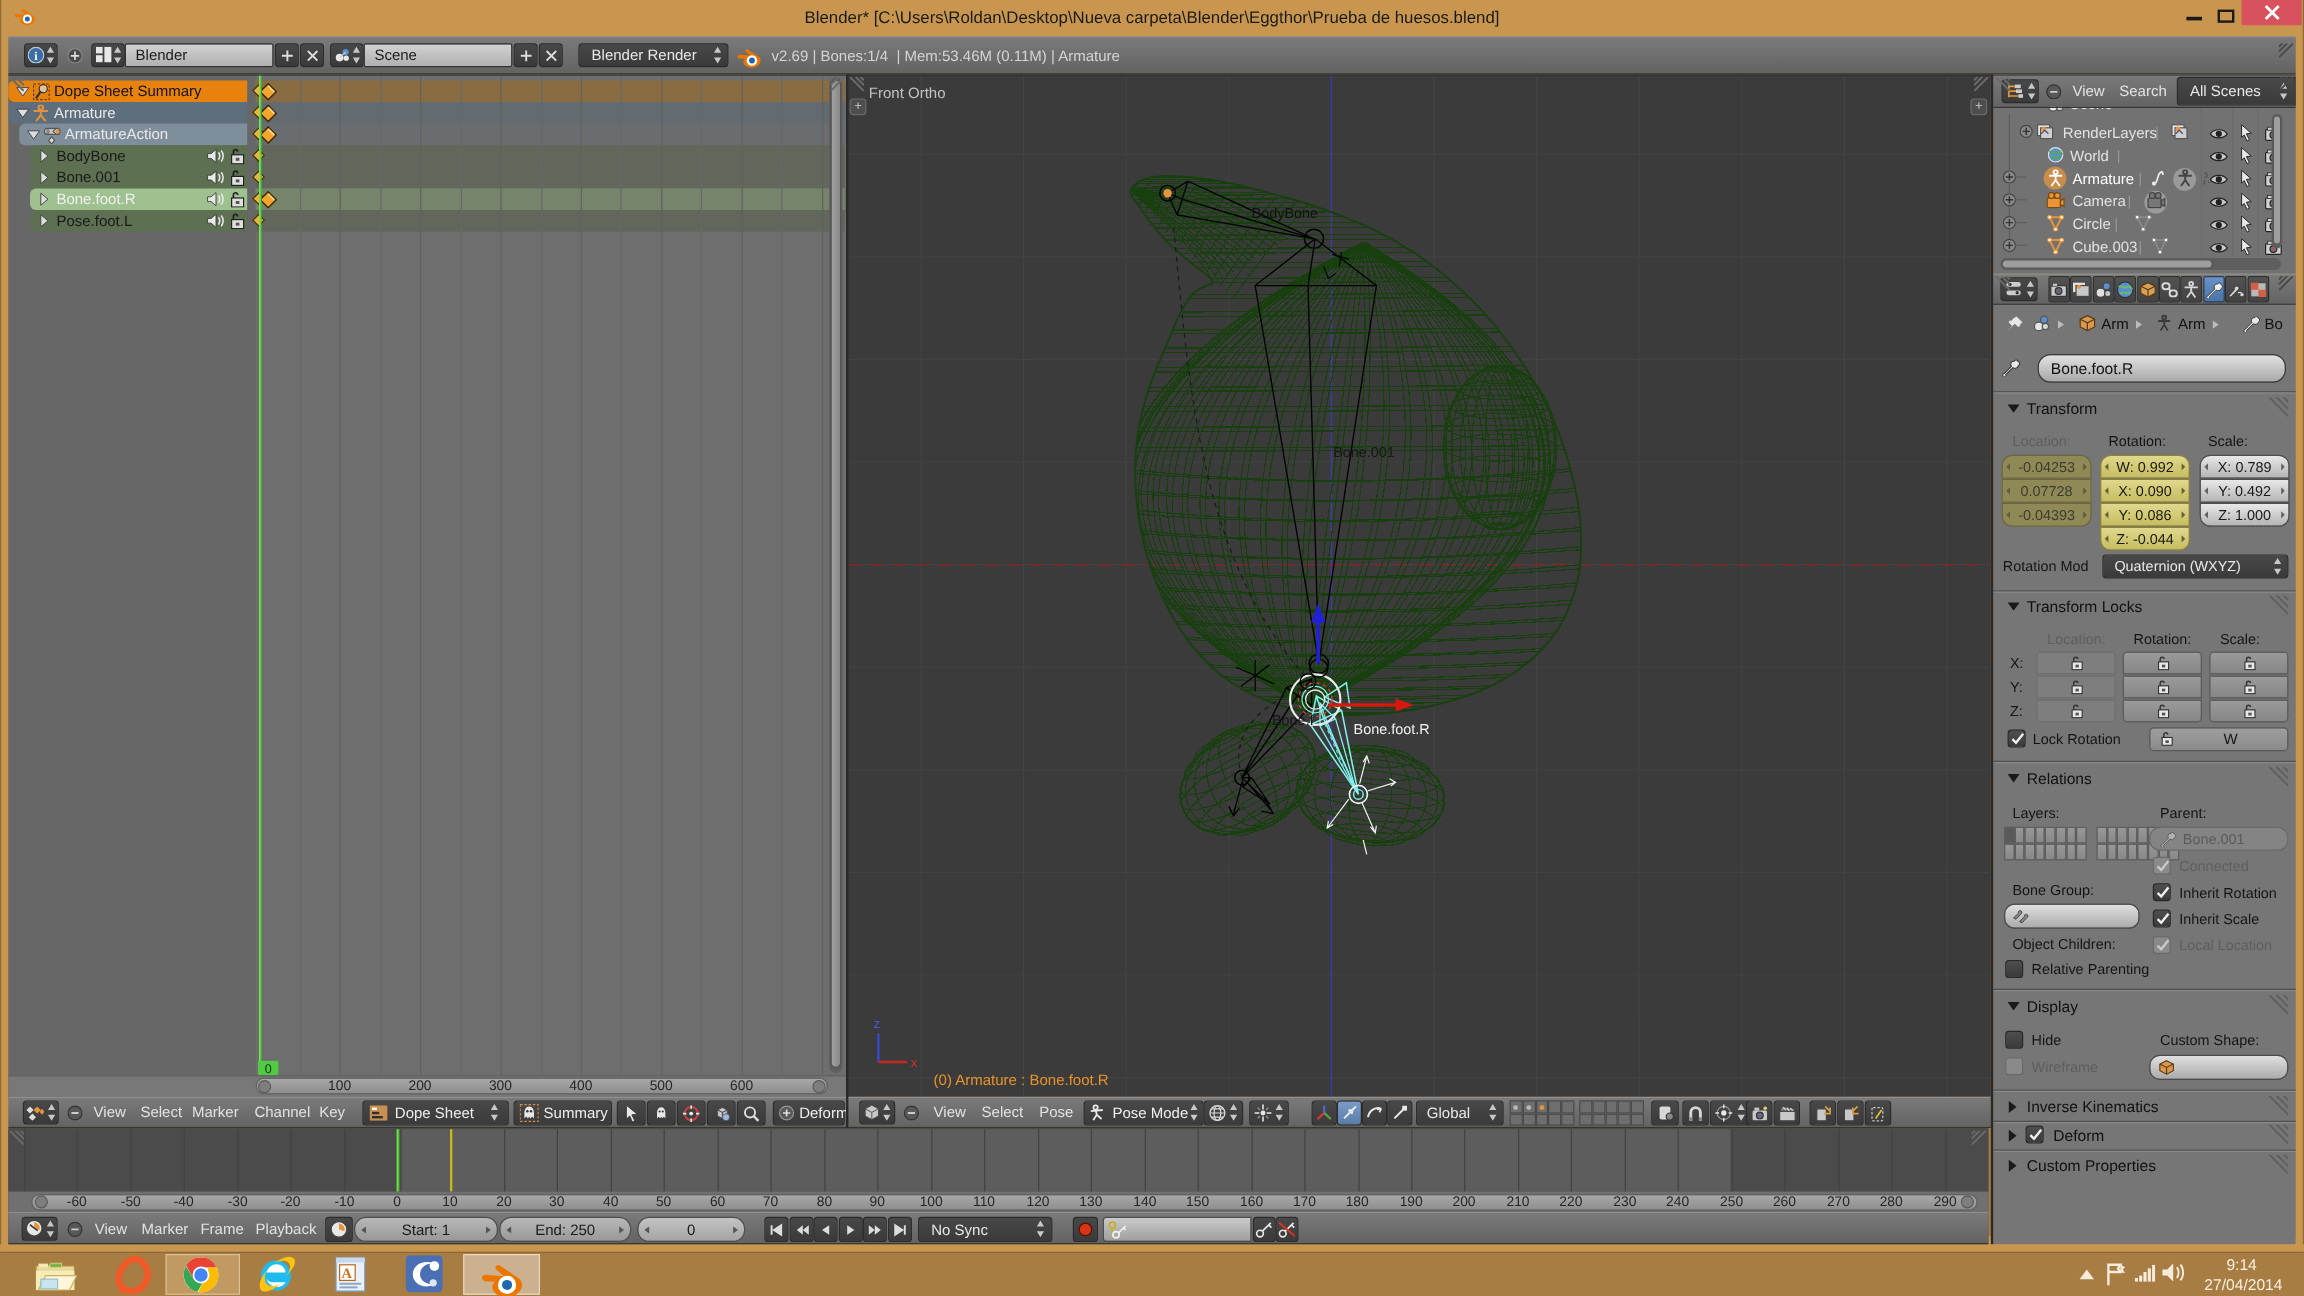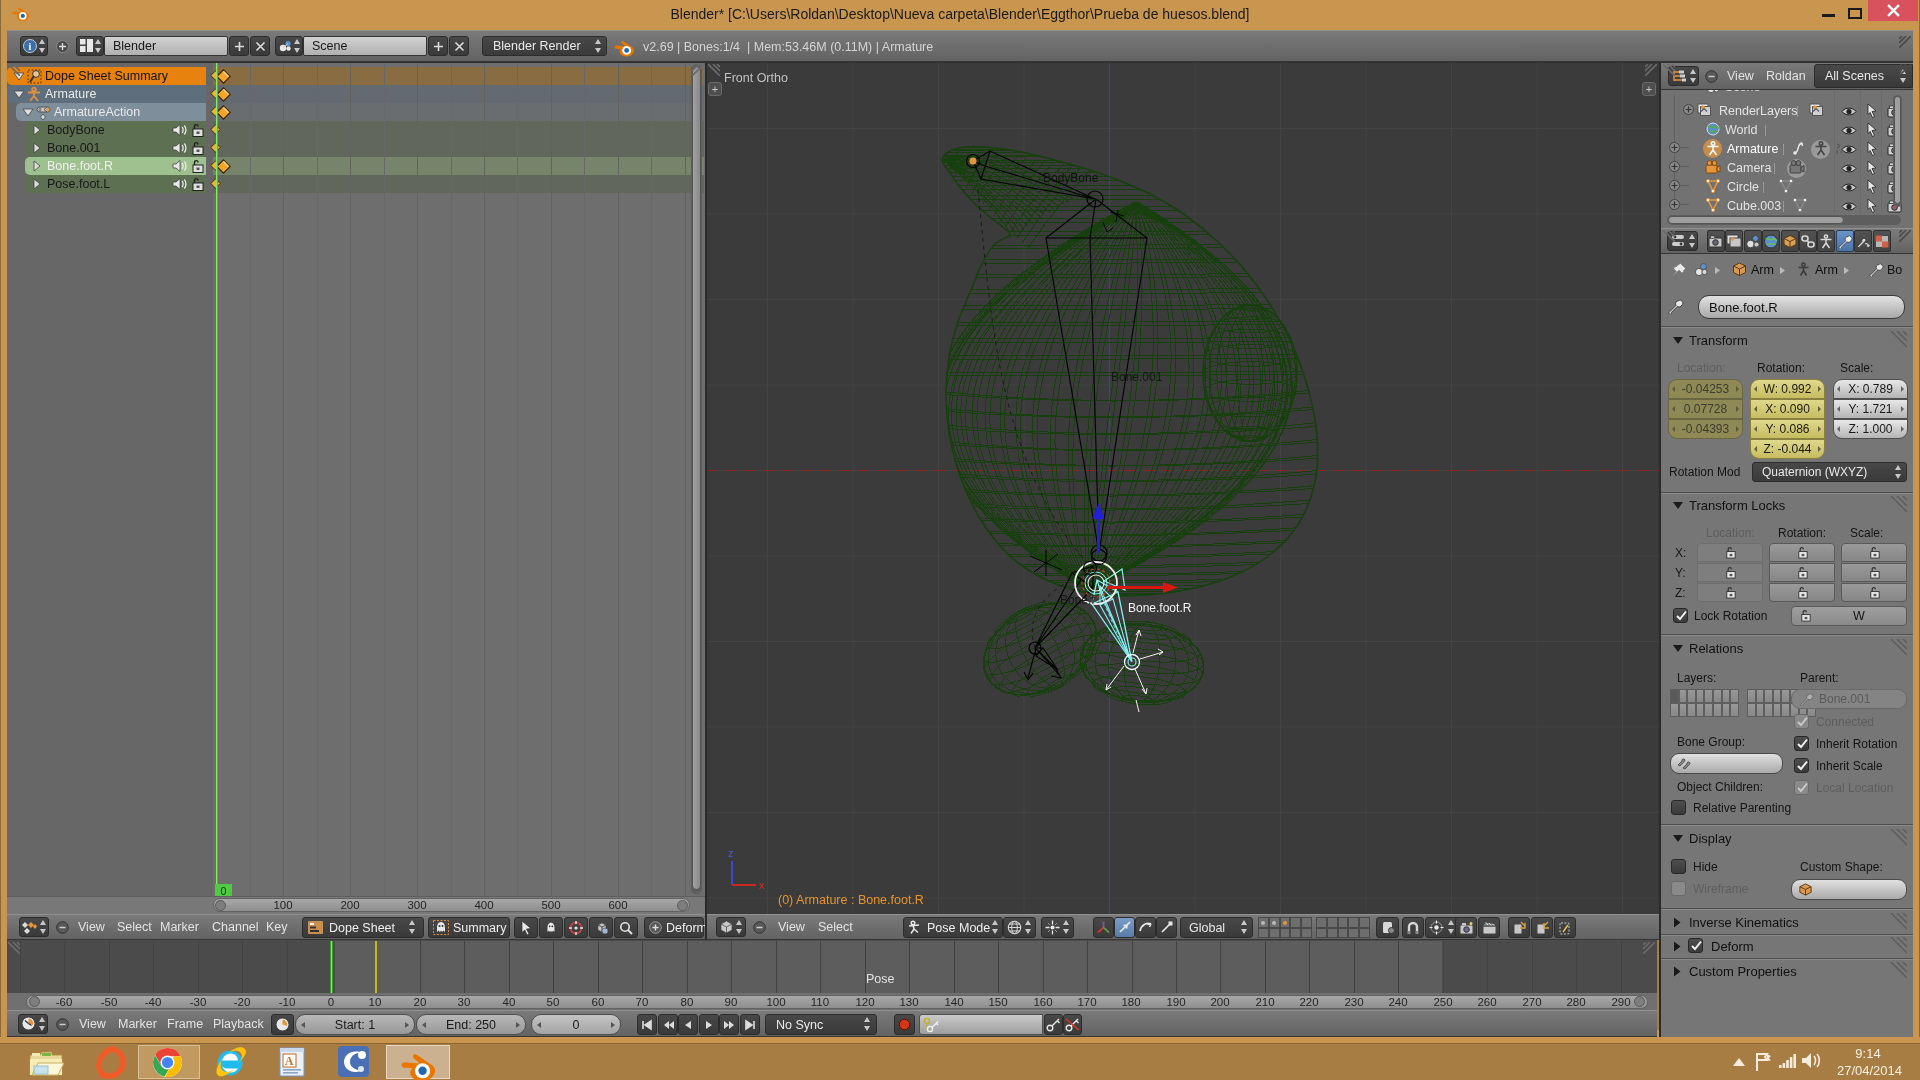--- a/index.html
+++ b/index.html
@@ -673,21 +673,21 @@
   </svg>
 <svg class="abs" style="left:735px;top:919px" width="8" height="16" viewBox="0 0 8 16">
     <path d="M4 1 L7 6 L1 6 Z M4 15 L7 10 L1 10 Z" fill="#c8c8c8"></path>
   </svg>
 <svg class="abs" style="left:753px;top:921px" width="13" height="13" viewBox="0 0 13 13">
     <circle cx="6.5" cy="6.5" r="5.8" fill="#585858" stroke="#333"></circle>
     <path d="M3.5 6.5 L9.5 6.5" stroke="#ccc" stroke-width="1.5"></path>
   </svg>
 <div class="abs menutxt" style="left:778px;top:918px;height:18px;display:flex;align-items:center">View</div>
 <div class="abs menutxt" style="left:818px;top:918px;height:18px;display:flex;align-items:center">Select</div>
-<div class="abs menutxt" style="left:866px;top:970px;height:18px;display:flex;align-items:center">Pose</div>
+<div class="abs menutxt" style="left:866px;top:918px;height:18px;display:flex;align-items:center">Pose</div>
 <div class="abs dk" style="left:903px;top:917px;width:100px;height:21px"></div>
 <svg class="abs" style="left:908px;top:920px" width="15" height="14" viewBox="0 0 15 14">
     <g stroke="#e8e8e8" stroke-width="1.5" fill="none">
       <circle cx="5" cy="3" r="1.8"></circle>
       <path d="M5 5 L6 9 M1 6 L11 5 M6 9 L3 13.5 M6 9 L10 12.5"></path>
     </g>
   </svg>
 <div class="abs" style="left:927px;top:917px;height:21px;display:flex;align-items:center;font-size:12.5px;color:#eee">Pose Mode</div>
 <svg class="abs" style="left:991px;top:919px" width="8" height="16" viewBox="0 0 8 16">
     <path d="M4 1 L7 6 L1 6 Z M4 15 L7 10 L1 10 Z" fill="#c8c8c8"></path>
@@ -1029,21 +1029,21 @@
     <rect x="10" y="9.5" width="4" height="3" fill="#ccc"></rect>
   </svg>
 <svg class="abs" style="left:1689px;top:68px" width="8" height="16" viewBox="0 0 8 16">
     <path d="M4 1 L7 6 L1 6 Z M4 15 L7 10 L1 10 Z" fill="#c8c8c8"></path>
   </svg>
 <svg class="abs" style="left:1705px;top:70px" width="13" height="13" viewBox="0 0 13 13">
     <circle cx="6.5" cy="6.5" r="5.8" fill="#585858" stroke="#333"></circle>
     <path d="M3.5 6.5 L9.5 6.5" stroke="#ccc" stroke-width="1.5"></path>
   </svg>
 <div class="abs menutxt" style="left:1727px;top:67px;height:18px;display:flex;align-items:center">View</div>
-<div class="abs menutxt" style="left:1766px;top:67px;height:18px;display:flex;align-items:center">Roldan</div>
+<div class="abs menutxt" style="left:1766px;top:67px;height:18px;display:flex;align-items:center">Search</div>
 <div class="abs dk" style="left:1814px;top:64px;width:99px;height:24px;border-radius:3px 0 0 3px;display:flex;align-items:center;padding-left:10px;font-size:12.5px">All Scenes</div>
 <svg class="abs" style="left:1899px;top:68px" width="8" height="16" viewBox="0 0 8 16">
     <path d="M4 1 L7 6 L1 6 Z M4 15 L7 10 L1 10 Z" fill="#c8c8c8"></path>
   </svg>
 <div class="abs" style="left:1661px;top:228px;width:252px;height:809px;background:#767676"></div>
 <div class="abs hdr" style="left:1661px;top:228px;width:252px;height:26px"></div>
 <div class="abs dk" style="left:1667px;top:231px;width:31px;height:20px"></div>
 <svg class="abs" style="left:1671px;top:234px" width="14" height="14" viewBox="0 0 14 14">
     <rect x="1" y="1" width="12" height="4" rx="2" fill="#ccc"></rect>
     <circle cx="4" cy="3" r="1.4" fill="#333"></circle>
@@ -1219,21 +1219,21 @@
 <svg class="abs" style="left:1817px;top:445.0px" width="5" height="8" viewBox="0 0 5 8">
     <path d="M1 1 L4 4 L1 7 Z" fill="#1a1a10" opacity=".6"></path>
   </svg>
 <div class="abs" style="left:1833px;top:379px;width:75px;height:20px;background:linear-gradient(#e8e8e8,#b4b4b4);border:1px solid #4e4e4e;border-radius:9px 9px 0px 0px;display:flex;align-items:center;justify-content:center;font-size:12px;color:#1a1a1a">X: 0.789</div>
 <svg class="abs" style="left:1836px;top:385.0px" width="5" height="8" viewBox="0 0 5 8">
     <path d="M4 1 L1 4 L4 7 Z" fill="#1a1a1a" opacity=".6"></path>
   </svg>
 <svg class="abs" style="left:1900px;top:385.0px" width="5" height="8" viewBox="0 0 5 8">
     <path d="M1 1 L4 4 L1 7 Z" fill="#1a1a1a" opacity=".6"></path>
   </svg>
-<div class="abs" style="left:1833px;top:399px;width:75px;height:20px;background:linear-gradient(#e8e8e8,#b4b4b4);border:1px solid #4e4e4e;border-radius:0px 0px 0px 0px;display:flex;align-items:center;justify-content:center;font-size:12px;color:#1a1a1a">Y: 1.721</div>
+<div class="abs" style="left:1833px;top:399px;width:75px;height:20px;background:linear-gradient(#e8e8e8,#b4b4b4);border:1px solid #4e4e4e;border-radius:0px 0px 0px 0px;display:flex;align-items:center;justify-content:center;font-size:12px;color:#1a1a1a">Y: 0.492</div>
 <svg class="abs" style="left:1836px;top:405.0px" width="5" height="8" viewBox="0 0 5 8">
     <path d="M4 1 L1 4 L4 7 Z" fill="#1a1a1a" opacity=".6"></path>
   </svg>
 <svg class="abs" style="left:1900px;top:405.0px" width="5" height="8" viewBox="0 0 5 8">
     <path d="M1 1 L4 4 L1 7 Z" fill="#1a1a1a" opacity=".6"></path>
   </svg>
 <div class="abs" style="left:1833px;top:419px;width:75px;height:20px;background:linear-gradient(#e8e8e8,#b4b4b4);border:1px solid #4e4e4e;border-radius:0px 0px 9px 9px;display:flex;align-items:center;justify-content:center;font-size:12px;color:#1a1a1a">Z: 1.000</div>
 <svg class="abs" style="left:1836px;top:425.0px" width="5" height="8" viewBox="0 0 5 8">
     <path d="M4 1 L1 4 L4 7 Z" fill="#1a1a1a" opacity=".6"></path>
   </svg>

